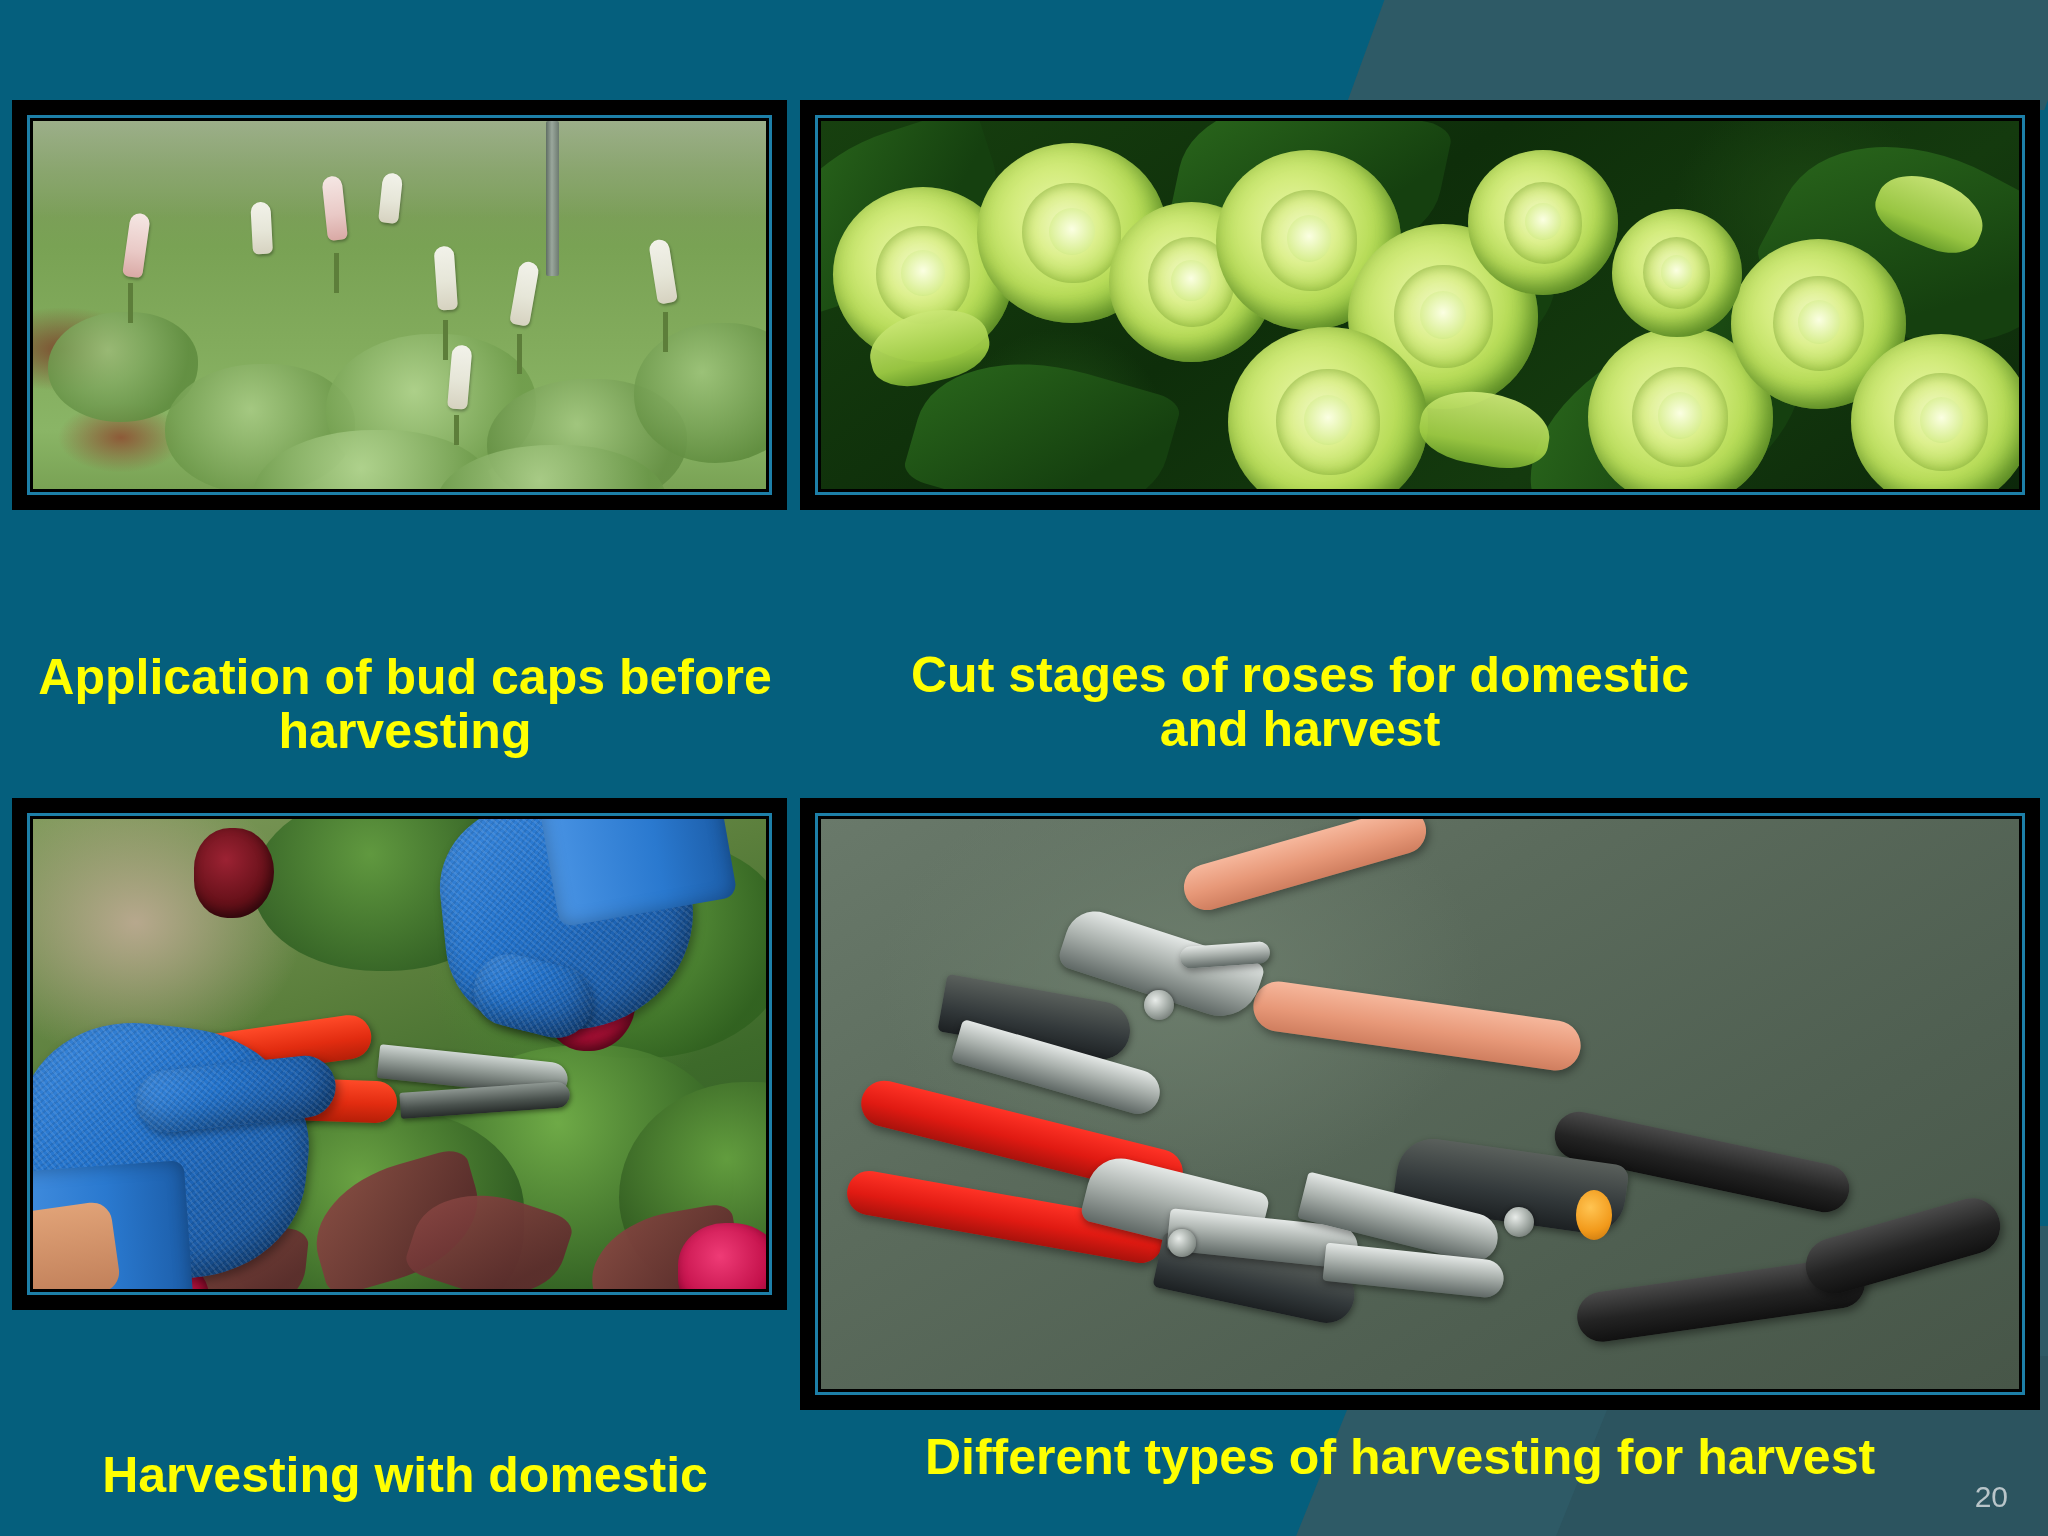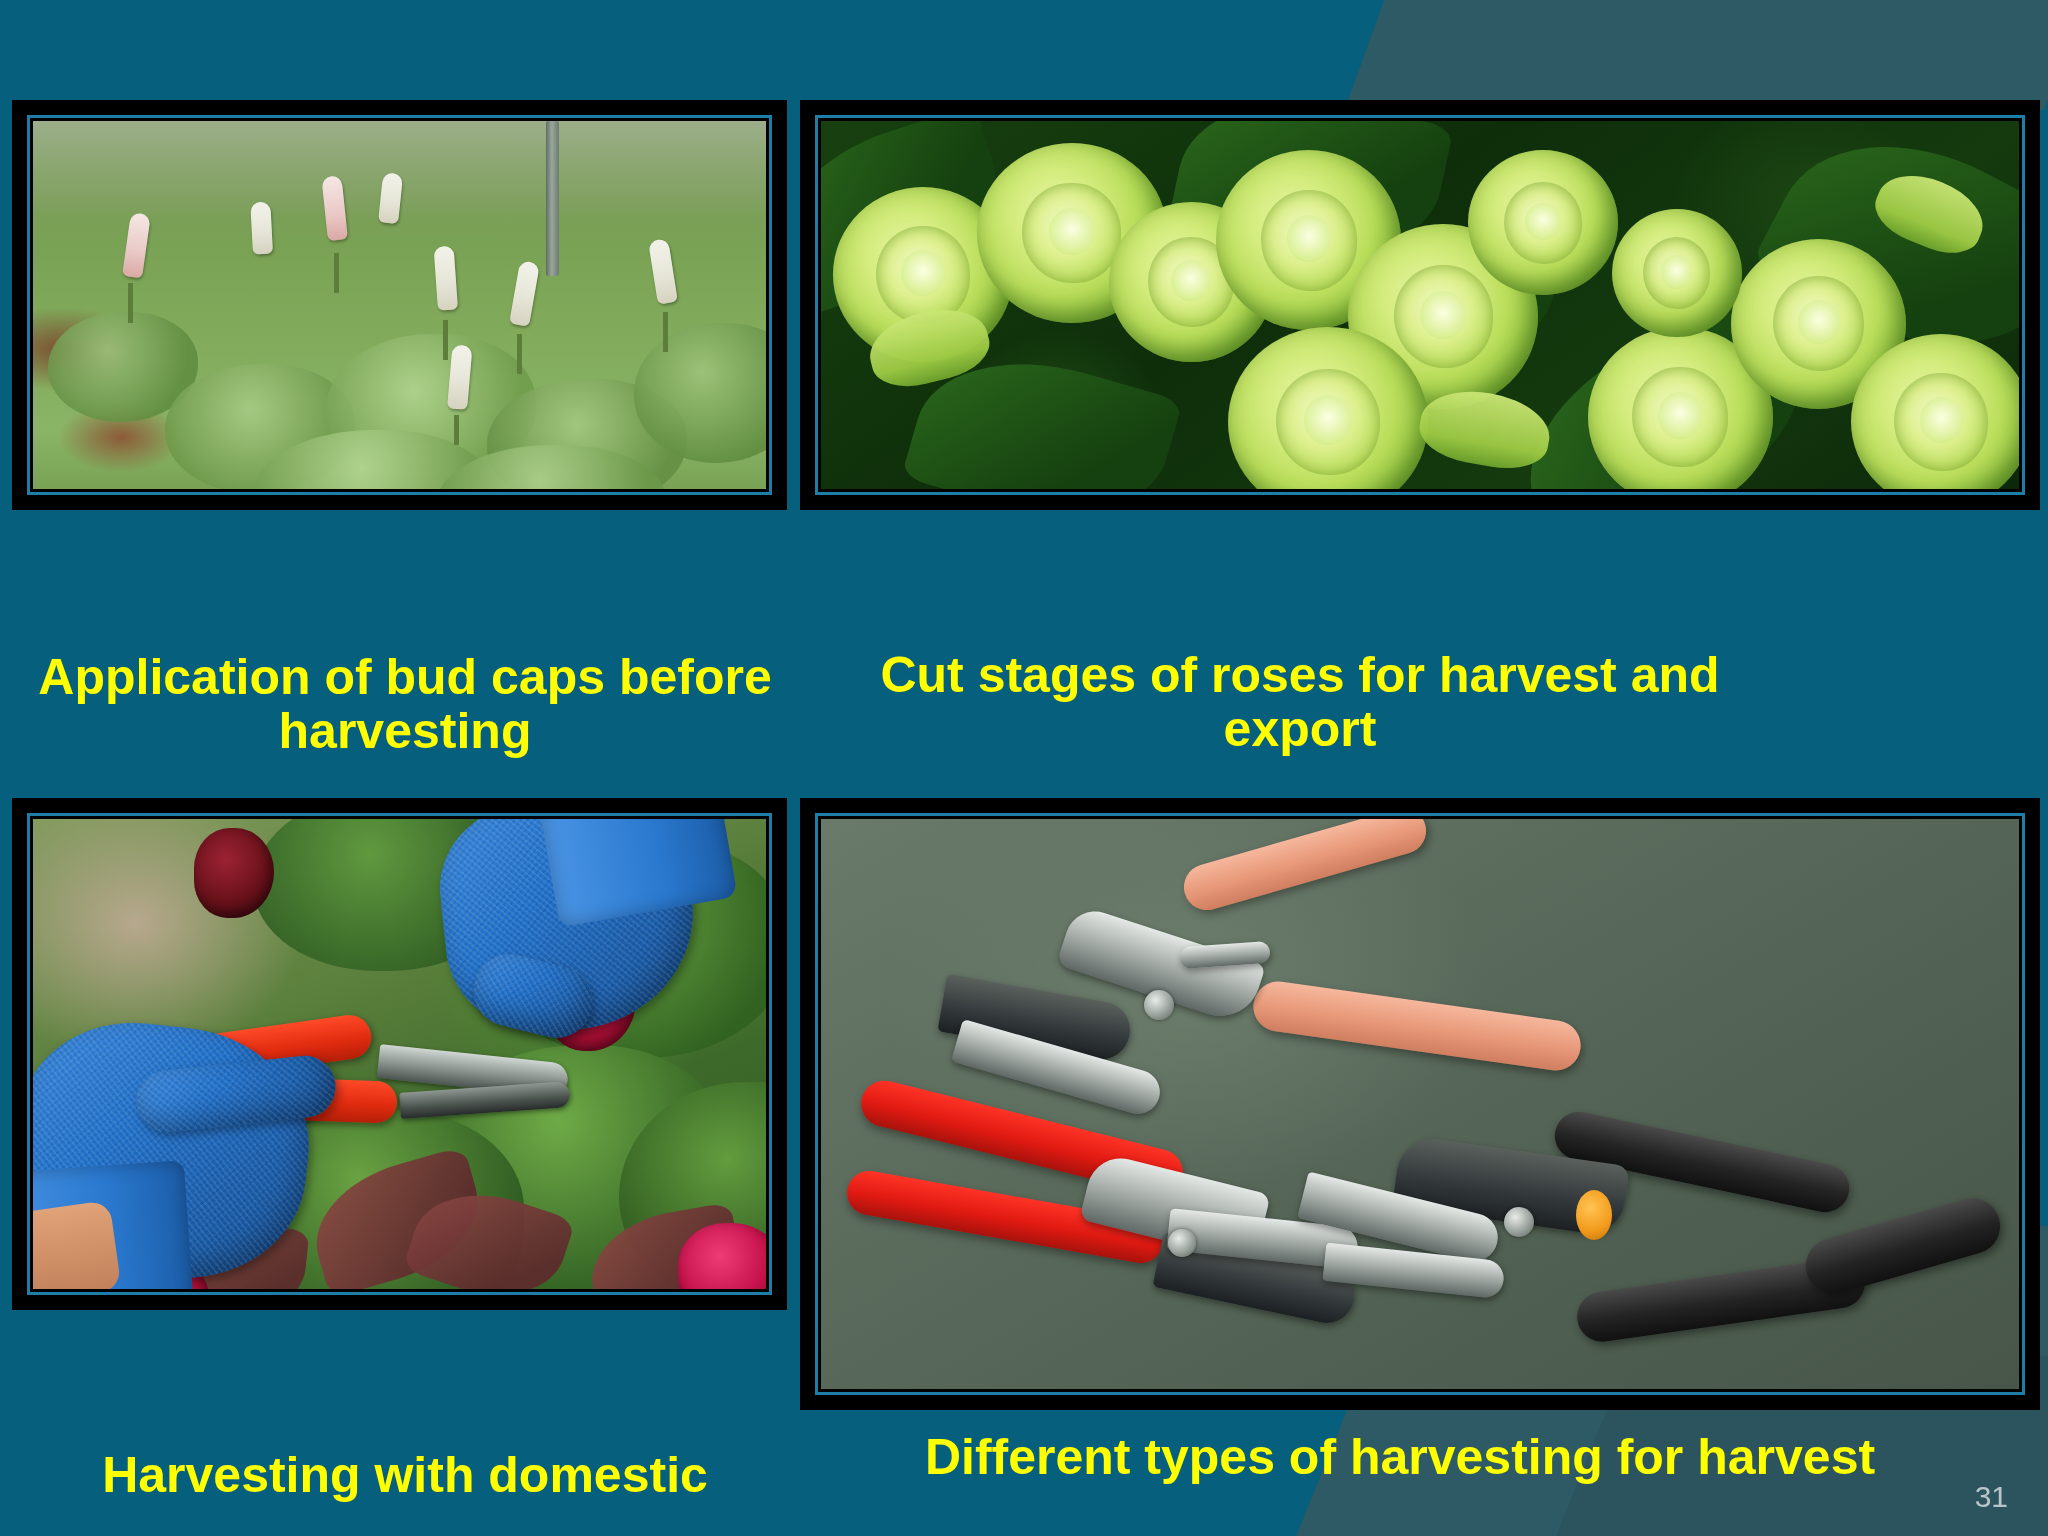--- a/index.html
+++ b/index.html
@@ -377,21 +377,21 @@
         <div class="rose" style="left:86%; top:58%;  width:180px; height:175px;"></div>
         <div class="rose" style="left:66%; top:24%;  width:130px; height:128px;"></div>
 
         <div class="petaledge" style="left:4%;  top:52%; width:120px; height:70px; transform:rotate(-14deg);"></div>
         <div class="petaledge" style="left:50%; top:74%; width:130px; height:72px; transform:rotate(10deg);"></div>
         <div class="petaledge" style="left:88%; top:16%; width:110px; height:66px; transform:rotate(22deg);"></div>
       </div>
     </div>
   </div>
 
-  <div class="caption" style="left:880px; top:648px; width:840px;">Cut stages of roses for harvest and export</div>
+  <div class="caption" style="left:880px; top:648px; width:840px;">Cut stages of roses for domestic and harvest</div>
 
   <div class="frame" style="left:12px; top:798px; width:775px; height:512px;">
     <div class="frame-inner">
       <div class="photo ph-hands">
 
         <div class="foliage" style="left:30%; top:-6%; width:260px; height:180px; background:radial-gradient(circle at 45% 35%, #5f9a3e, #2f5e22 72%);"></div>
         <div class="foliage" style="left:62%; top:4%;  width:300px; height:220px; background:radial-gradient(circle at 45% 35%, #6aa845, #30611f 72%);"></div>
         <div class="foliage" style="left:52%; top:48%; width:320px; height:260px; background:radial-gradient(circle at 45% 30%, #74b14a, #2e5c20 74%);"></div>
         <div class="foliage" style="left:26%; top:62%; width:300px; height:230px; background:radial-gradient(circle at 45% 30%, #6ea845, #2b561f 74%);"></div>
         <div class="foliage" style="left:80%; top:56%; width:240px; height:220px; background:radial-gradient(circle at 45% 35%, #67a341, #2a521c 74%);"></div>
@@ -461,15 +461,15 @@
         <div class="metal" style="left:42%; top:76%; width:180px; height:38px; border-radius:8px 38px 38px 8px; transform:rotate(6deg);"></div>
         <div class="pivot" style="left:57%; top:68%; width:30px; height:30px;"></div>
         <div class="orange-dot" style="left:63%; top:65%; width:36px; height:50px;"></div>
         <div class="handle-black" style="left:82%; top:70%; width:200px; height:56px; border-radius:40px; transform:rotate(-16deg);"></div>
       </div>
     </div>
   </div>
 
   <div class="caption" style="left:840px; top:1430px; width:1120px;">Different types of harvesting for harvest</div>
 
-  <div id="page-number">31</div>
+  <div id="page-number">20</div>
 
 </div>
 
 </body></html>

